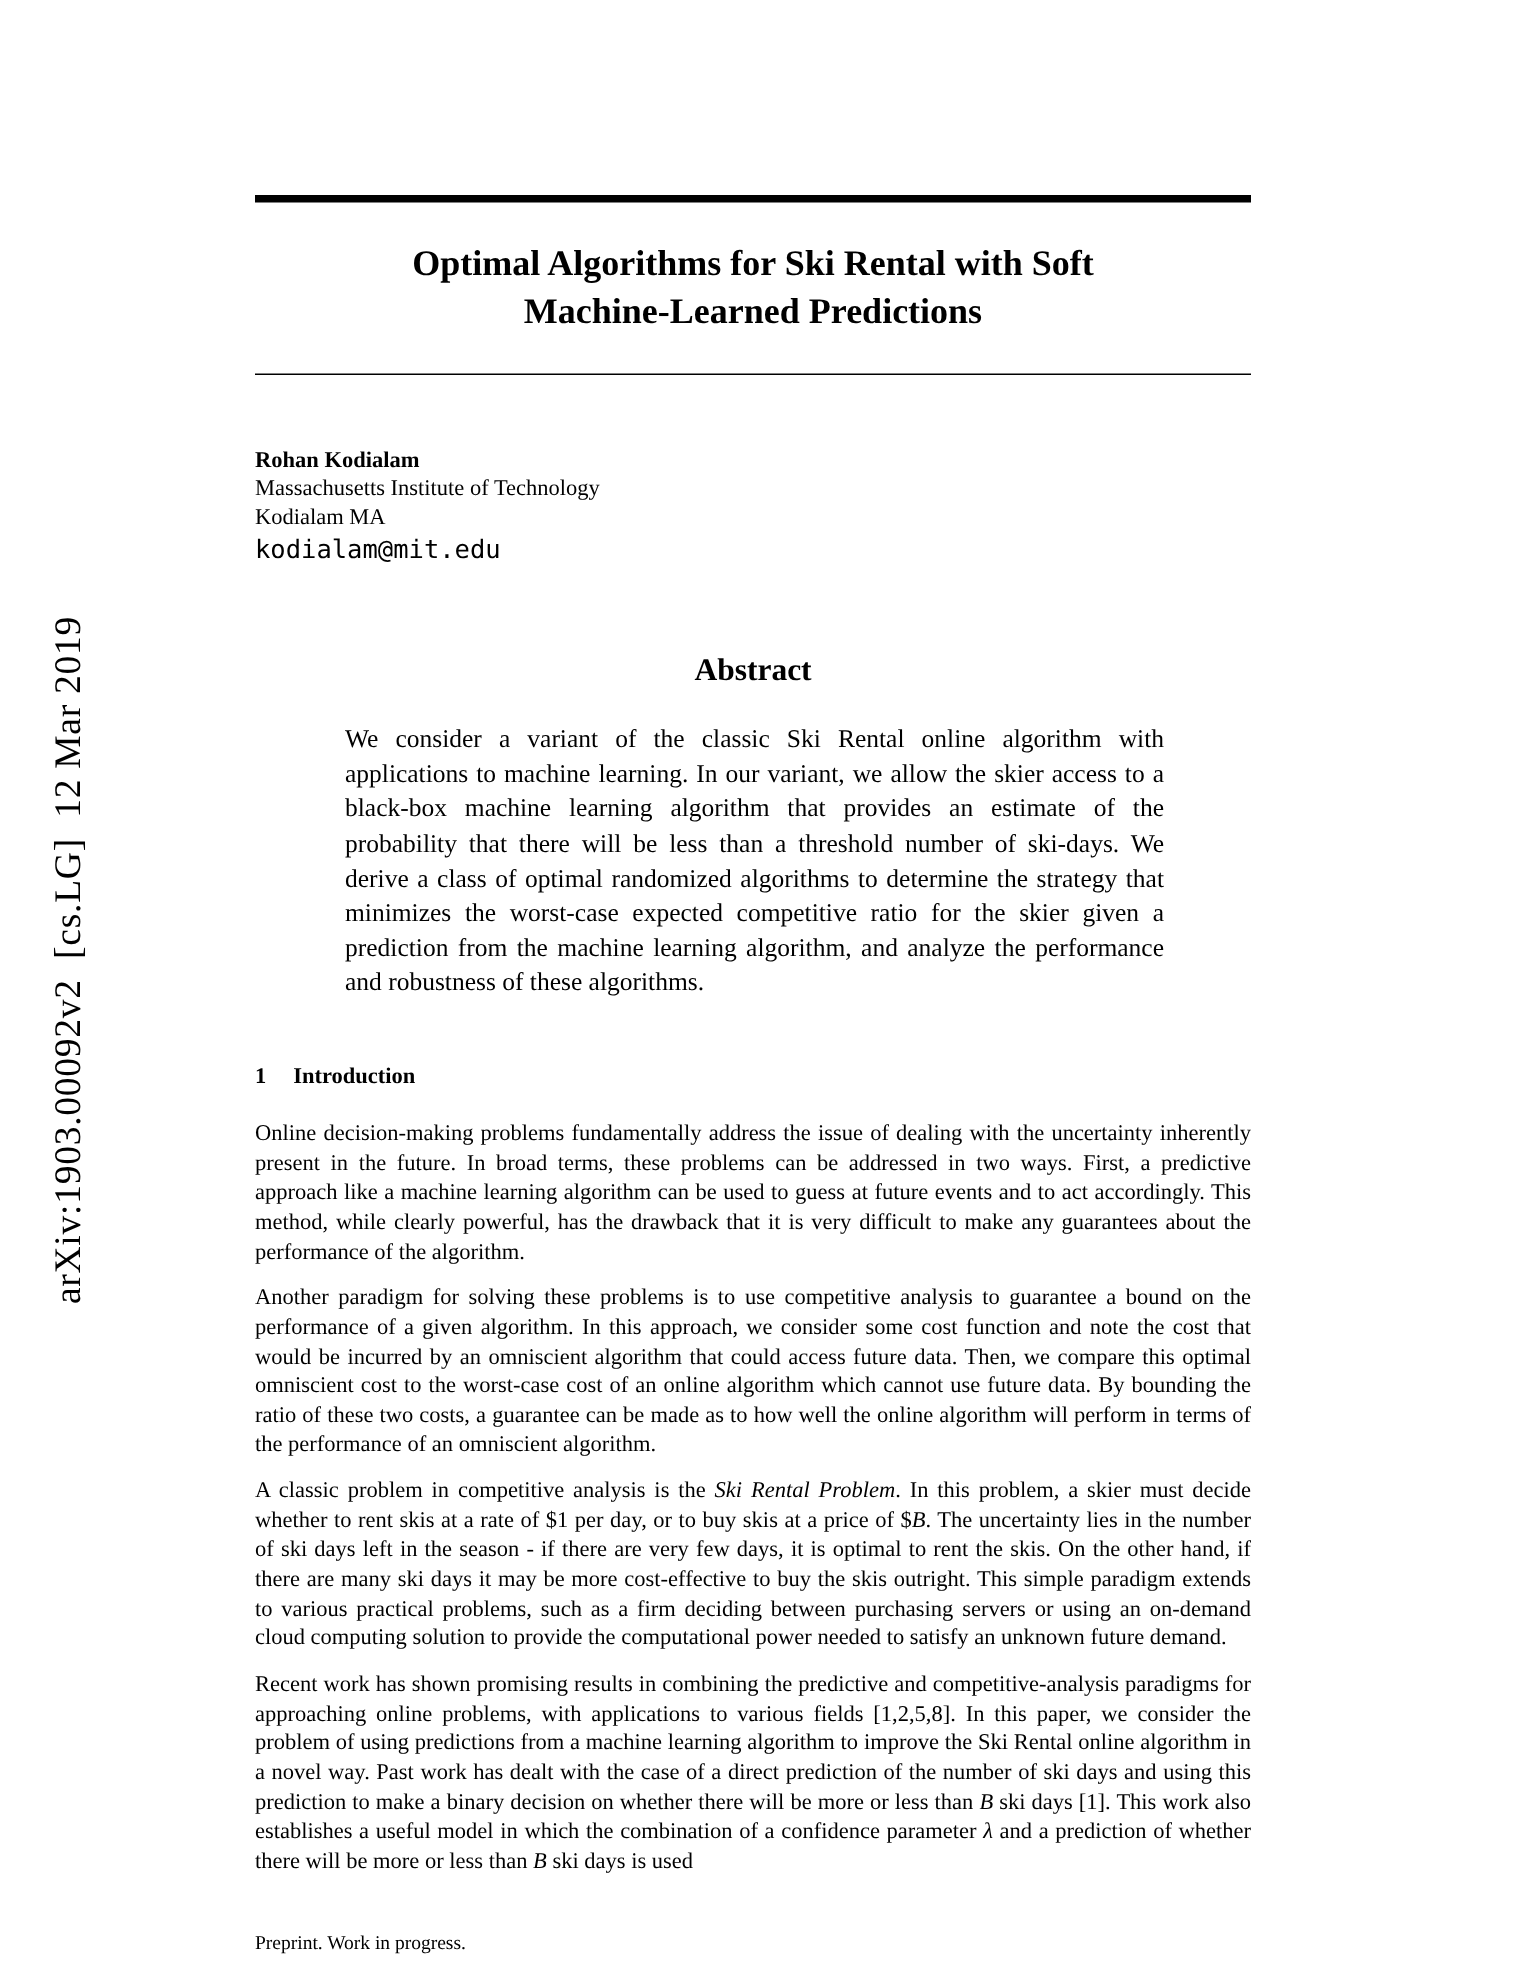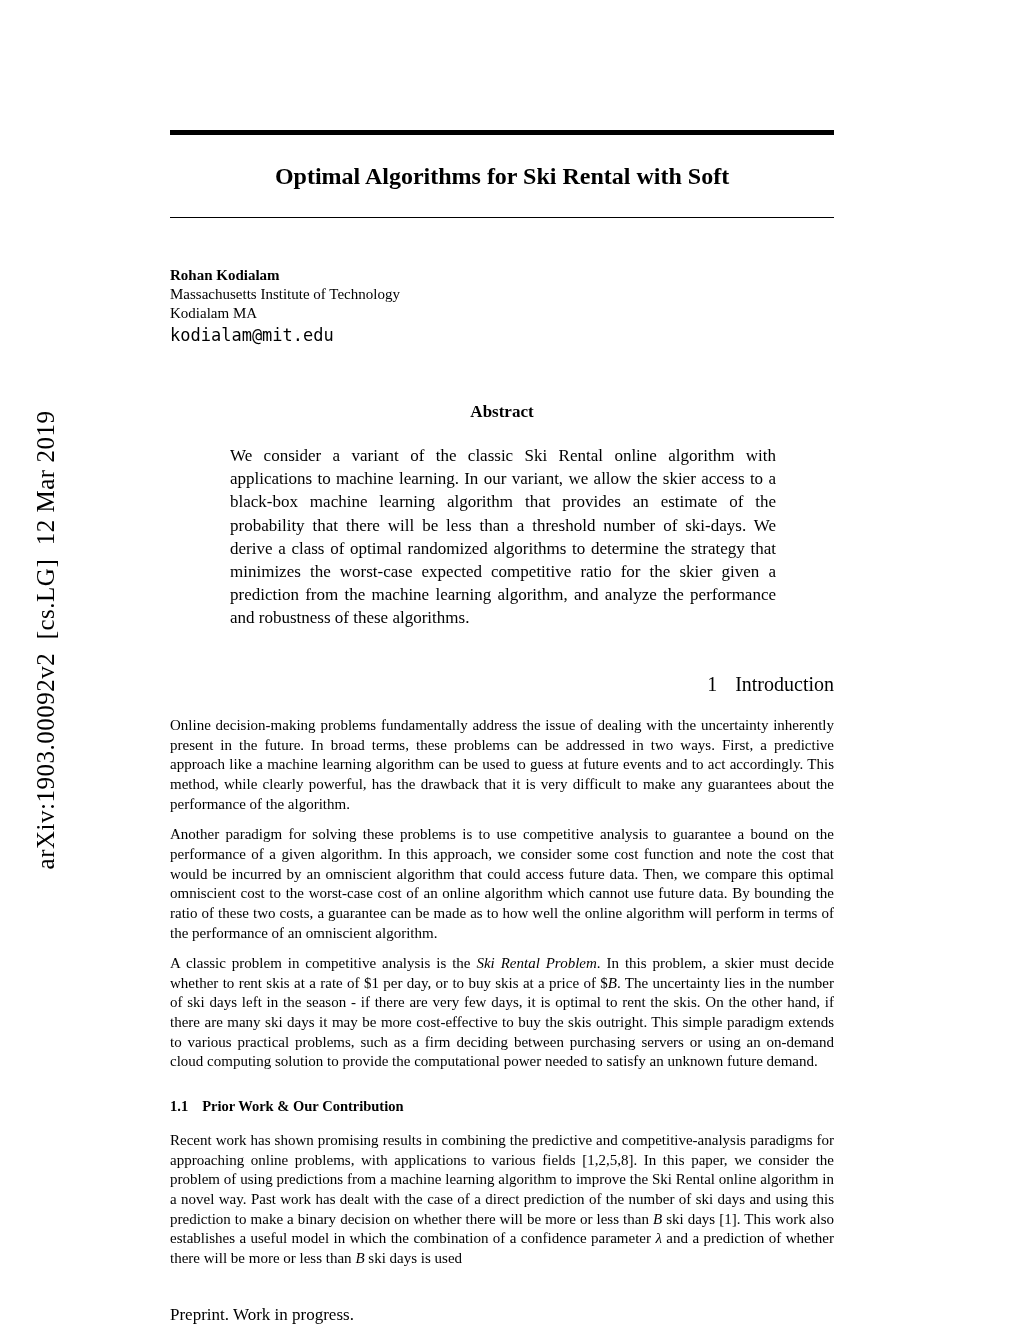--- a/index.html
+++ b/index.html
@@ -55,68 +55,68 @@
     line-height: 1.24;
   }
   .author-name { font-weight: bold; }
   .email {
     font-family: "DejaVu Sans Mono", monospace;
     font-size: 17px;
     margin-top: 3px;
   }
   .abstract-h {
     text-align: center;
-    font-size: 17px;
+    font-size: 21px;
     font-weight: bold;
     margin: 56px 0 22px 0;
   }
   .abstract-p {
     margin: 0 58px 0 60px;
     font-size: 17px;
     line-height: 1.36;
     text-align: justify;
   }
   .sec-h {
-    font-size: 20px;
-    font-weight: normal;
+    font-size: 15px;
+    font-weight: bold;
     margin: 44px 0 20px 0;
-    text-align: right;
   }
   .sec-num { margin-right: 18px; }
   p.body {
     font-size: 15px;
     line-height: 1.31;
     text-align: justify;
     margin: 0 0 11px 0;
   }
   .subsec-h {
     font-size: 14.5px;
     font-weight: bold;
     margin: 26px 0 16px 0;
   }
   .subsec-num { margin-right: 14px; }
   .footnote {
-    font-size: 17px;
+    font-size: 13px;
     margin-top: 36px;
   }
   em { font-style: italic; font-family: Liberation Serif, serif; }
 </style>
 </head>
 <body>
 
 <div class="page">
 
   <div class="arxiv-watermark">arXiv:1903.00092v2  [cs.LG]  12 Mar 2019</div>
 
   <div class="content">
 
     <div class="rule-thick"></div>
 
     <h1 class="title">
       <span>Optimal Algorithms for Ski Rental with Soft</span><br>
+      <span>Machine-Learned Predictions</span>
     </h1>
 
     <div class="rule-thin"></div>
 
     <div class="authors">
       <div class="author-name">Rohan Kodialam</div>
       <div>Massachusetts Institute of Technology</div>
       <div>Kodialam MA</div>
       <div class="email">kodialam@mit.edu</div>
     </div>
@@ -128,22 +128,19 @@
     <h2 class="sec-h">
       <span class="sec-num">1</span><span>Introduction</span>
     </h2>
 
     <p class="body">Online decision-making problems fundamentally address the issue of dealing with the uncertainty inherently present in the future. In broad terms, these problems can be addressed in two ways. First, a predictive approach like a machine learning algorithm can be used to guess at future events and to act accordingly. This method, while clearly powerful, has the drawback that it is very difficult to make any guarantees about the performance of the algorithm.</p>
 
     <p class="body">Another paradigm for solving these problems is to use competitive analysis to guarantee a bound on the performance of a given algorithm. In this approach, we consider some cost function and note the cost that would be incurred by an omniscient algorithm that could access future data. Then, we compare this optimal omniscient cost to the worst-case cost of an online algorithm which cannot use future data. By bounding the ratio of these two costs, a guarantee can be made as to how well the online algorithm will perform in terms of the performance of an omniscient algorithm.</p>
 
     <p class="body"><span>A classic problem in competitive analysis is the </span><em>Ski Rental Problem</em><span>. In this problem, a skier must decide whether to rent skis at a rate of $1 per day, or to buy skis at a price of $</span><em>B</em><span>. The uncertainty lies in the number of ski days left in the season - if there are very few days, it is optimal to rent the skis. On the other hand, if there are many ski days it may be more cost-effective to buy the skis outright. This simple paradigm extends to various practical problems, such as a firm deciding between purchasing servers or using an on-demand cloud computing solution to provide the computational power needed to satisfy an unknown future demand.</span></p>
 
-    <h3 class="subsec-h">
-      <span class="subsec-num">1.1</span><span>Prior Work &amp; Our Contribution</span>
-    </h3>
 
     <p class="body"><span>Recent work has shown promising results in combining the predictive and competitive-analysis paradigms for approaching online problems, with applications to various fields [1,2,5,8]. In this paper, we consider the problem of using predictions from a machine learning algorithm to improve the Ski Rental online algorithm in a novel way. Past work has dealt with the case of a direct prediction of the number of ski days and using this prediction to make a binary decision on whether there will be more or less than </span><em>B</em><span> ski days [1]. This work also establishes a useful model in which the combination of a confidence parameter </span><em>λ</em><span> and a prediction of whether there will be more or less than </span><em>B</em><span> ski days is used</span></p>
 
     <div class="footnote">Preprint. Work in progress.</div>
 
   </div>
 </div>
 
 </body></html>

